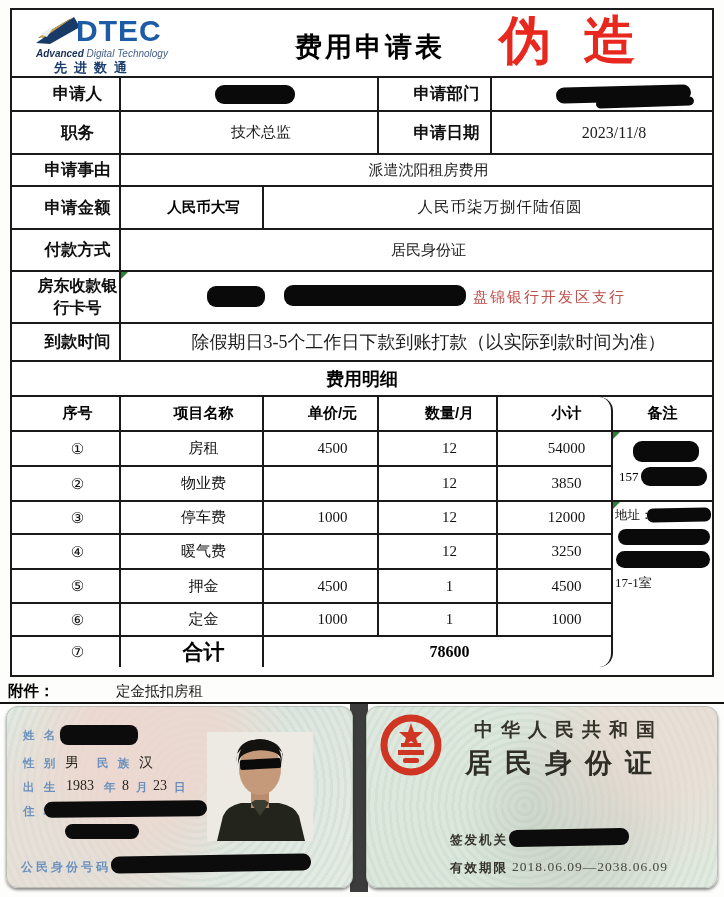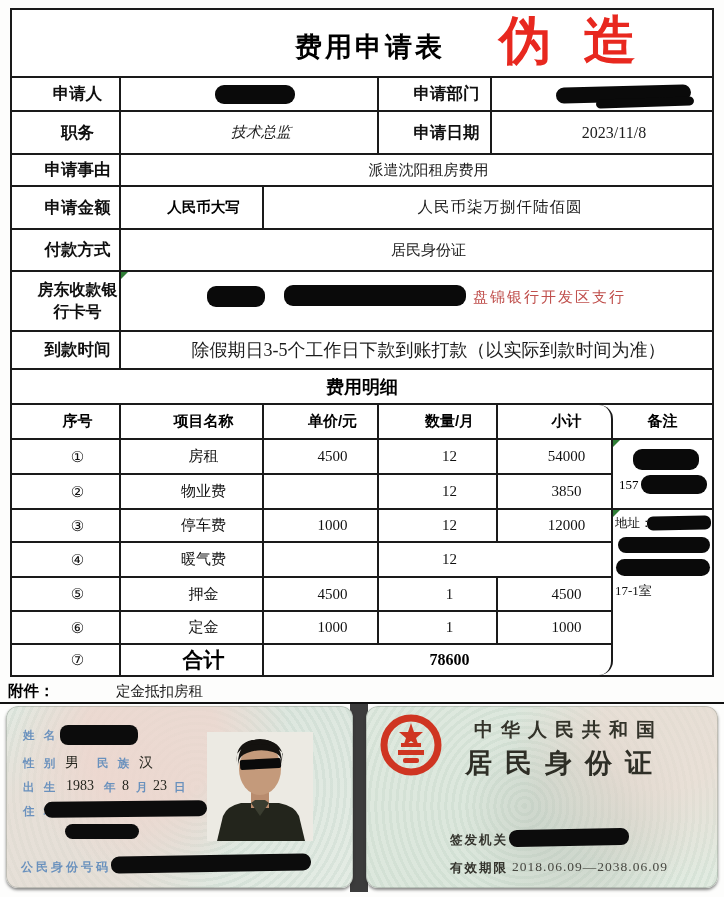--- a/index.html
+++ b/index.html
@@ -9,21 +9,21 @@
 
   
   .tbl { position:absolute; left:10px; top:8px; width:704px; height:669px;
          border:2px solid #1a1a1a; background:#fff; }
   .row { display:flex; border-bottom:2px solid #1a1a1a; }
   .cell { display:flex; align-items:center; justify-content:center;
           border-left:2px solid #1a1a1a; position:relative;padding-left:24px; }
   .cell.first { border-left:none; }
   .lbl { font-weight:bold; font-size:16.5px; color:#0f0f0f; }
   .val { font-family:"Liberation Serif", serif; font-size:15px; color:#1c1c1c; }
-  .c-a { width:107px; } .c-b { width:258px;font-style:italic; } .c-c { width:113px; } .c-d { flex:1; }
+  .c-a { width:107px; } .c-b { width:258px; } .c-c { width:113px; } .c-d { flex:1; }
   .c-caps { width:143px; }
 
   
   .hdr { height:68px; position:relative; border-bottom:2px solid #1a1a1a; }
   .logo { position:absolute; left:24px; top:4px; width:170px; }
   .logo-top { position:relative; height:34px; }
   .logo-swoosh { position:absolute; left:0px; top:3px; }
   .logo-word { position:absolute; left:40px; top:0px; font-size:30px; font-weight:bold;
                color:#1d5ba6; letter-spacing:1px; }
   .logo-tag { font-size:10px; font-style:italic; color:#45608a; white-space:nowrap; }
@@ -105,20 +105,33 @@
 </head>
 <body>
 
 <div class="sheet">
 
   <div class="stamp">伪 造</div>
 
   <div class="tbl">
 
     <div class="hdr">
+      <div class="logo">
+        <div class="logo-top">
+          <svg class="logo-swoosh" width="44" height="30" viewBox="0 0 44 30">
+            <polygon points="2,21 34,2 27,14" fill="#d9a javascript"></polygon>
+            <polygon points="3,20 36,1 29,13 12,22" fill="#caa04a"></polygon>
+            <polygon points="0,26 38,0 44,10 14,27" fill="#173a66"></polygon>
+            <polygon points="4,17 18,9 11,20" fill="#e8f0f8"></polygon>
+          </svg>
+          <span class="logo-word">DTEC</span>
+        </div>
+        <div class="logo-tag"><b>Advanced</b><span> Digital Technology</span></div>
+        <div class="logo-cn">先进数通</div>
+      </div>
       <div class="form-title">费用申请表</div>
     </div>
 
     <div class="row" style="height:34px">
       <div class="cell first c-a lbl">申请人</div>
       <div class="cell c-b">
         <div class="bar" style="left:94px;top:7px;width:80px;height:19px"></div>
       </div>
       <div class="cell c-c lbl">申请部门</div>
       <div class="cell c-d">
@@ -143,21 +156,21 @@
       <div class="cell first c-a lbl">申请金额</div>
       <div class="cell c-caps" style="font-weight:bold;font-size:14.5px">人民币大写</div>
       <div class="cell c-d val" style="font-size:15.5px;letter-spacing:1px">人民币柒万捌仟陆佰圆</div>
     </div>
 
     <div class="row" style="height:42px">
       <div class="cell first c-a lbl">付款方式</div>
       <div class="cell c-d val">居民身份证</div>
     </div>
 
-    <div class="row" style="height:60px">
+    <div class="row" style="height:52px">
       <div class="cell first c-a lbl" style="flex-direction:column;line-height:1.35;font-size:16px">
         <span>房东收款银</span>
         <span>行卡号</span>
       </div>
       <div class="cell c-d">
         <div class="gtri"></div>
         <div class="bar" style="left:86px;top:14px;width:58px;height:21px"></div>
         <div class="bar" style="left:163px;top:13px;width:182px;height:21px"></div>
         <div class="red-branch">盘锦银行开发区支行</div>
       </div>
@@ -199,20 +212,21 @@
           <div class="cell w-item dv">停车费</div>
           <div class="cell w-price dv">1000</div>
           <div class="cell w-qty dv">12</div>
           <div class="cell w-sub dv">12000</div>
         </div>
         <div class="drow" style="height:35px">
           <div class="cell first w-no dv">④</div>
           <div class="cell w-item dv">暖气费</div>
           <div class="cell w-price dv"></div>
           <div class="cell w-qty dv">12</div>
+          <div class="cell w-sub dv">3250</div>
         </div>
         <div class="drow" style="height:34px">
           <div class="cell first w-no dv">⑤</div>
           <div class="cell w-item dv">押金</div>
           <div class="cell w-price dv">4500</div>
           <div class="cell w-qty dv">1</div>
           <div class="cell w-sub dv">4500</div>
         </div>
         <div class="drow" style="height:33px">
           <div class="cell first w-no dv">⑥</div>

